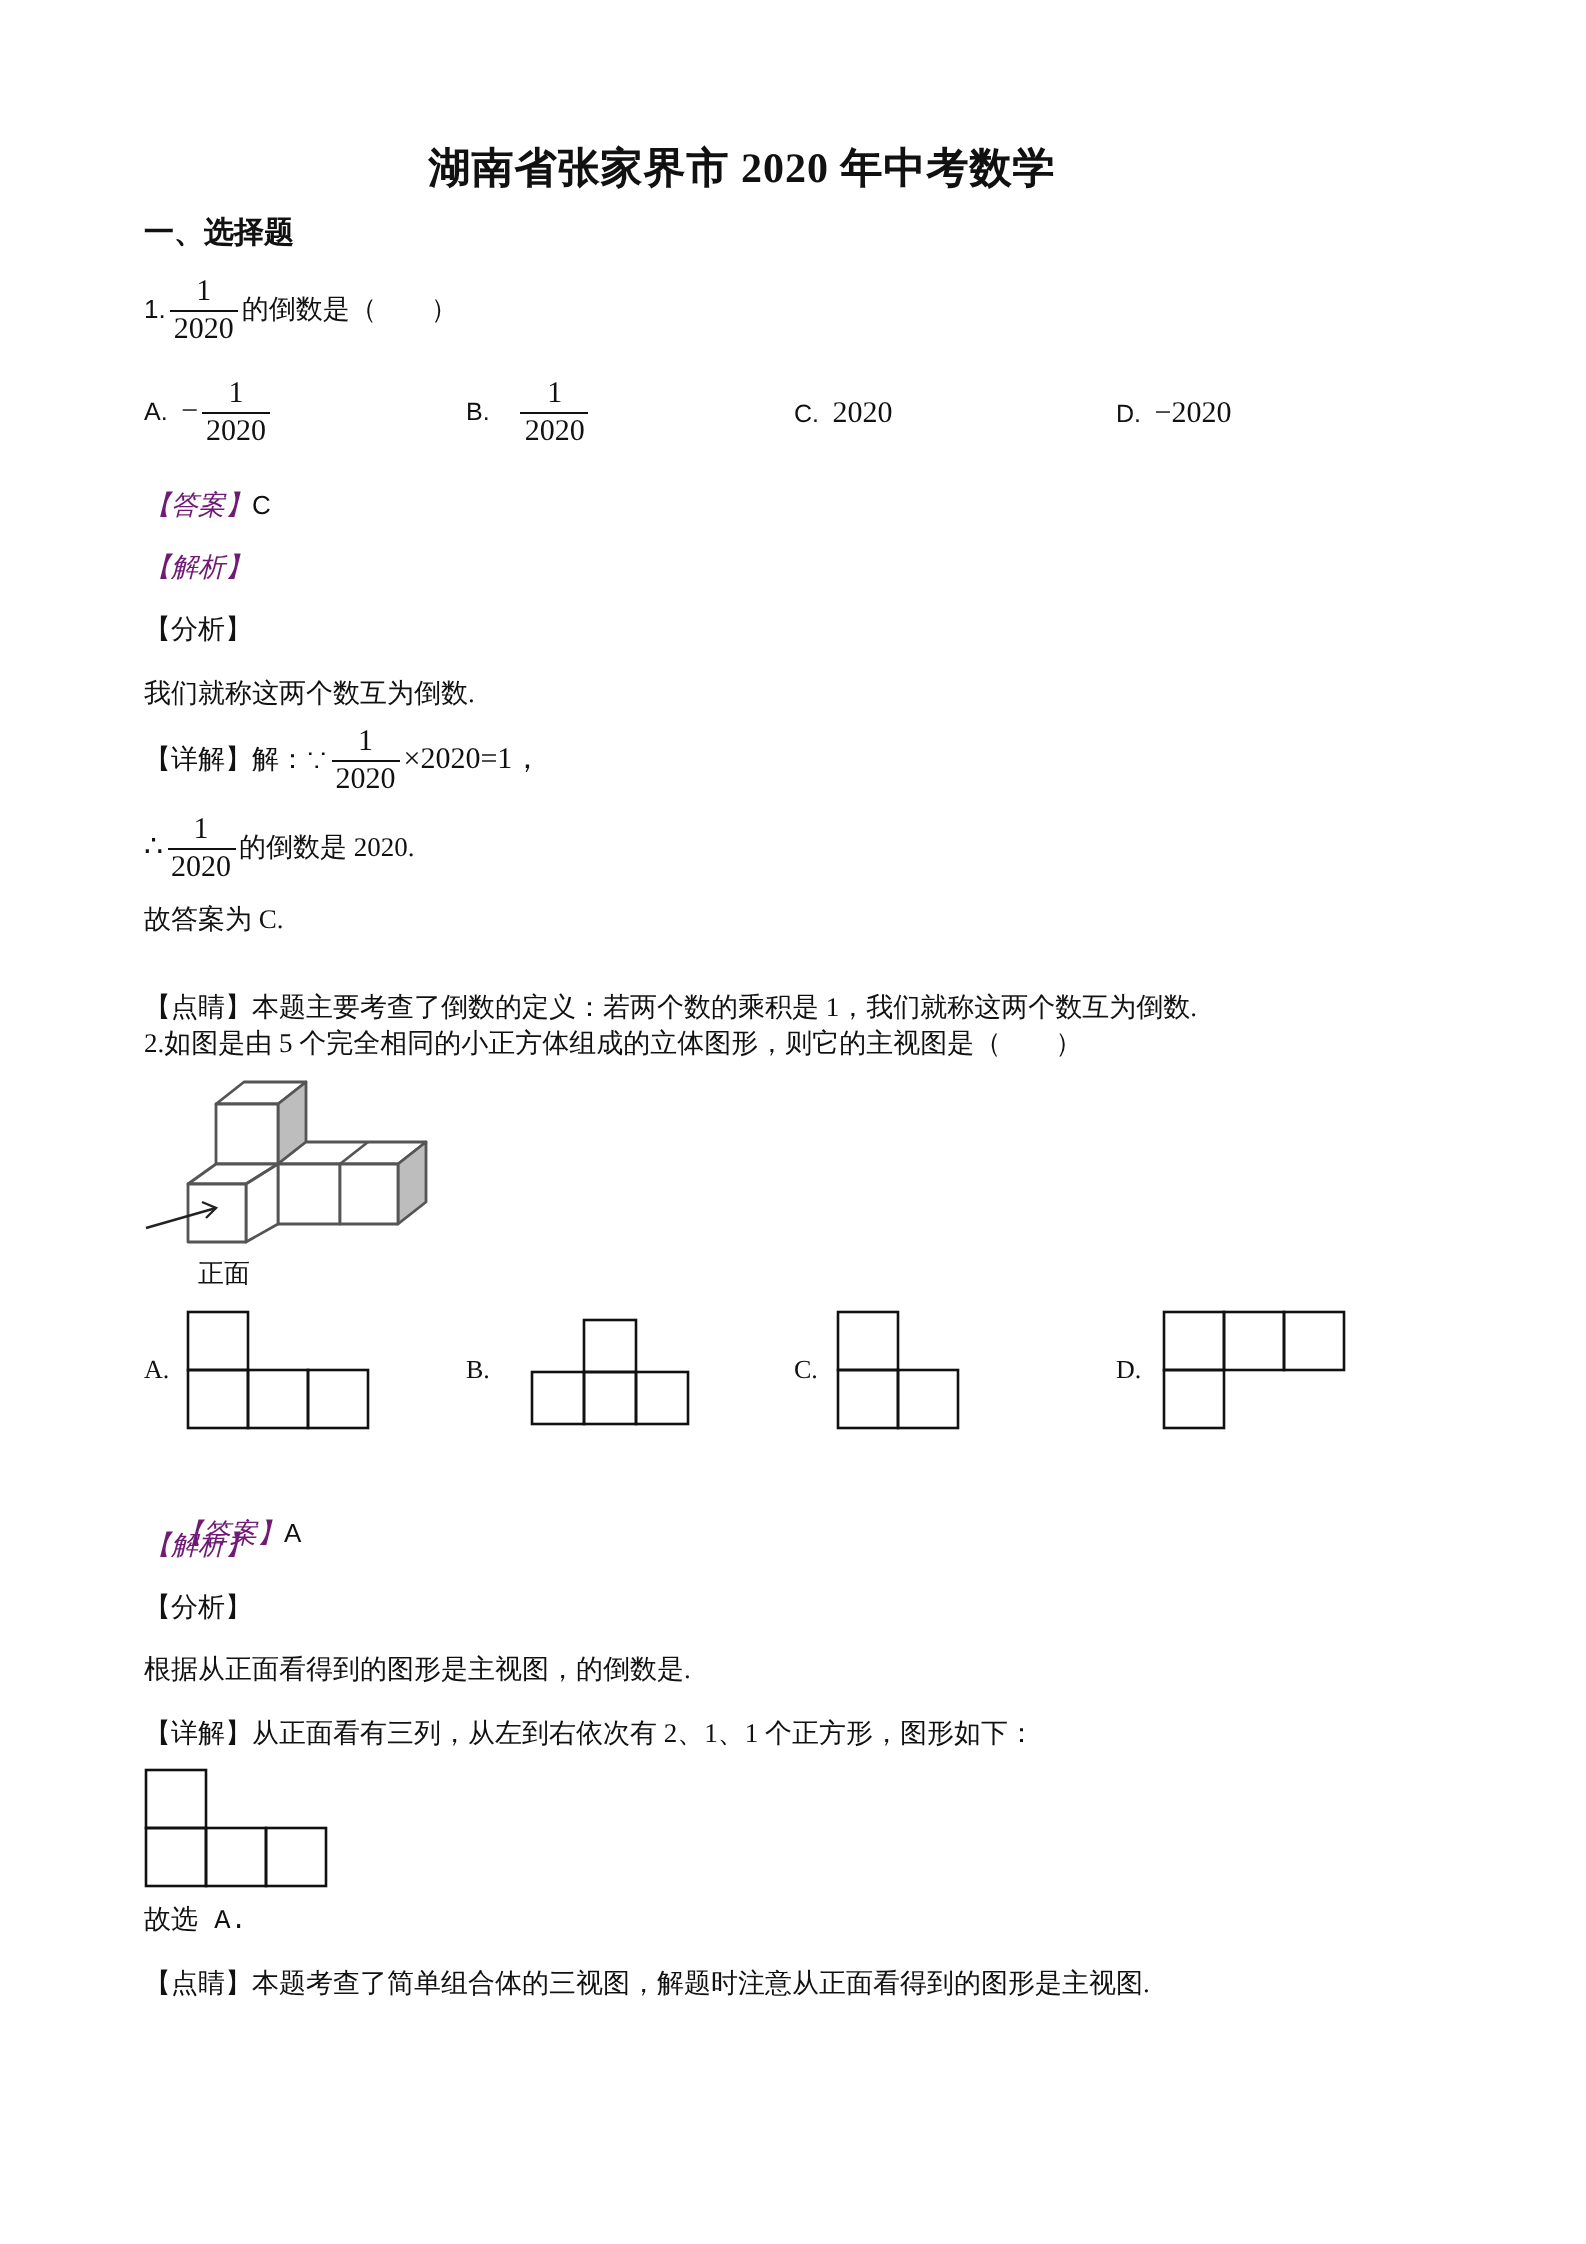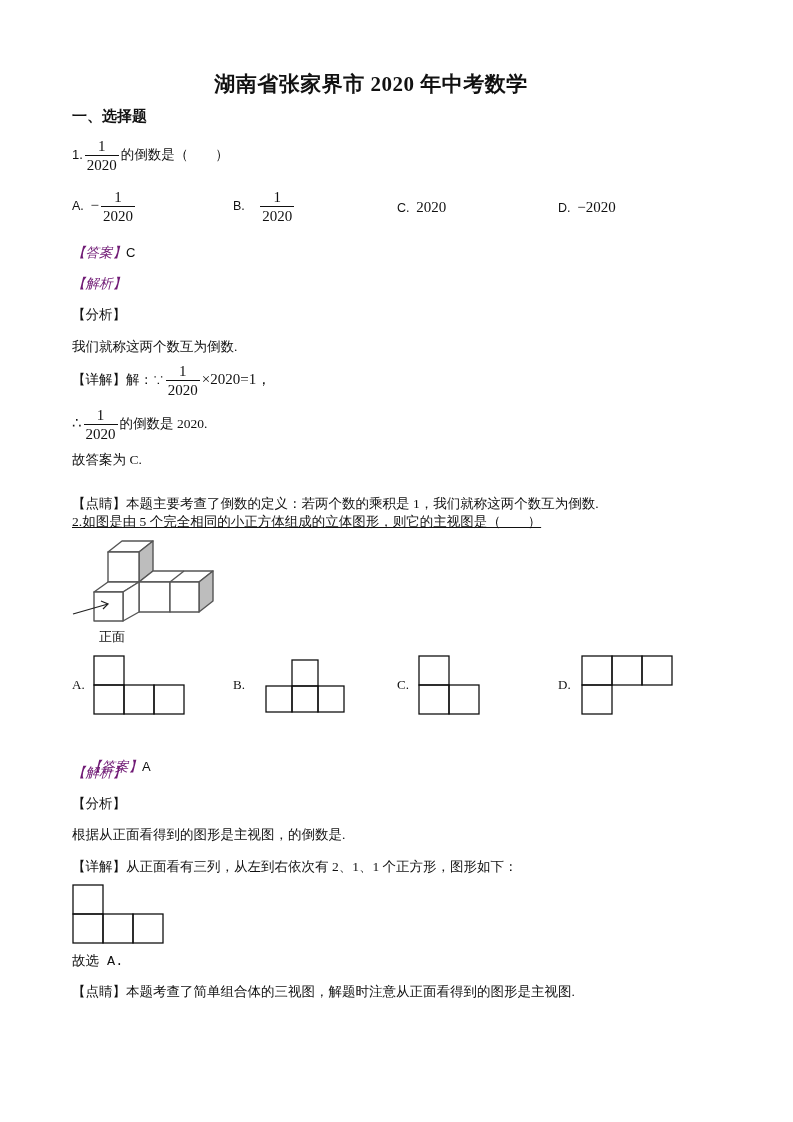--- a/index.html
+++ b/index.html
@@ -70,21 +70,21 @@
   <span class="math">∴</span><span class="frac">
       <span class="num">1</span>
       <span class="den">2020</span>
     </span><span>的倒数是 2020.</span>
 </div>
 <div class="abs line" style="left:72px;top:450px;">故答案为 C.</div>
 <div class="abs line" style="left:72px;top:462px;margin-top:32px;">
   <span>【点睛】</span><span>本题主要考查了倒数的定义：若两个数的乘积是 1，我们就称这两个数互为倒数.</span>
 </div>
 
-<div class="abs line" style="left:72px;top:512px;text-decoration:underline;">2.如图是由 5 个完全相同的小正方体组成的立体图形，则它的主视图是（　　）</div>
+<div class="abs line" style="left:72px;top:512px;">2.如图是由 5 个完全相同的小正方体组成的立体图形，则它的主视图是（　　）</div>
 
 <svg style="left:0;top:0;" width="793" height="1122">
   <g fill="#ffffff" stroke="#555" stroke-width="1.4" stroke-linejoin="round">
 
     <polygon points="108,552 122,541 153,541 139,552"></polygon>
     <polygon points="139,552 153,541 153,571 139,582" fill="#bdbdbd"></polygon>
     <rect x="108" y="552" width="31" height="30"></rect>
 
     <polygon points="139,582 153,571 213,571 199,582"></polygon>
     <line x1="170" y1="582" x2="184" y2="571"></line>

